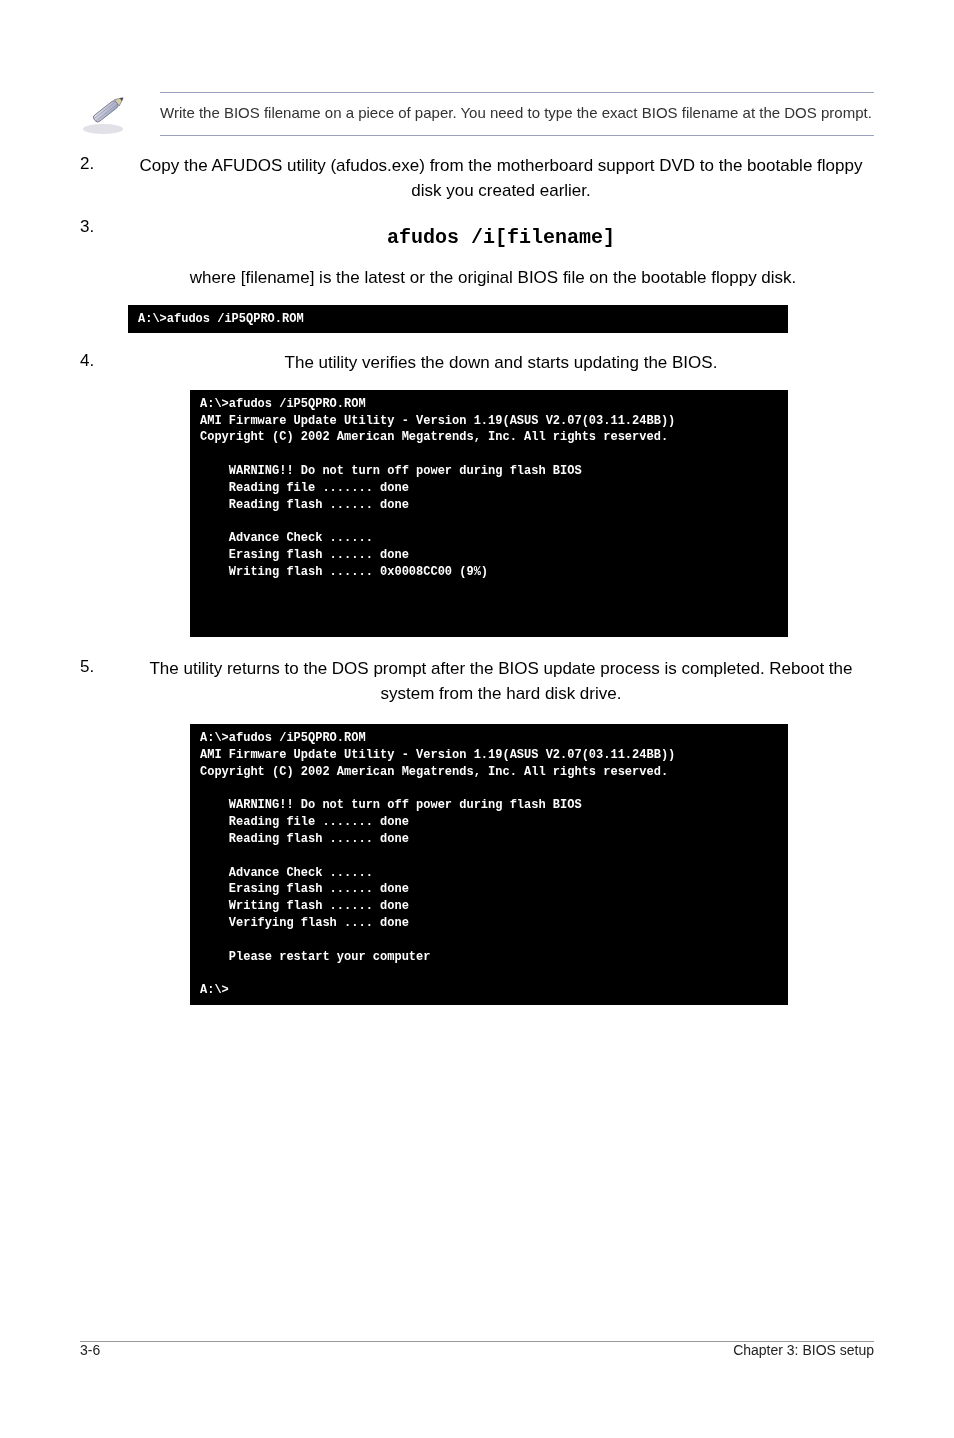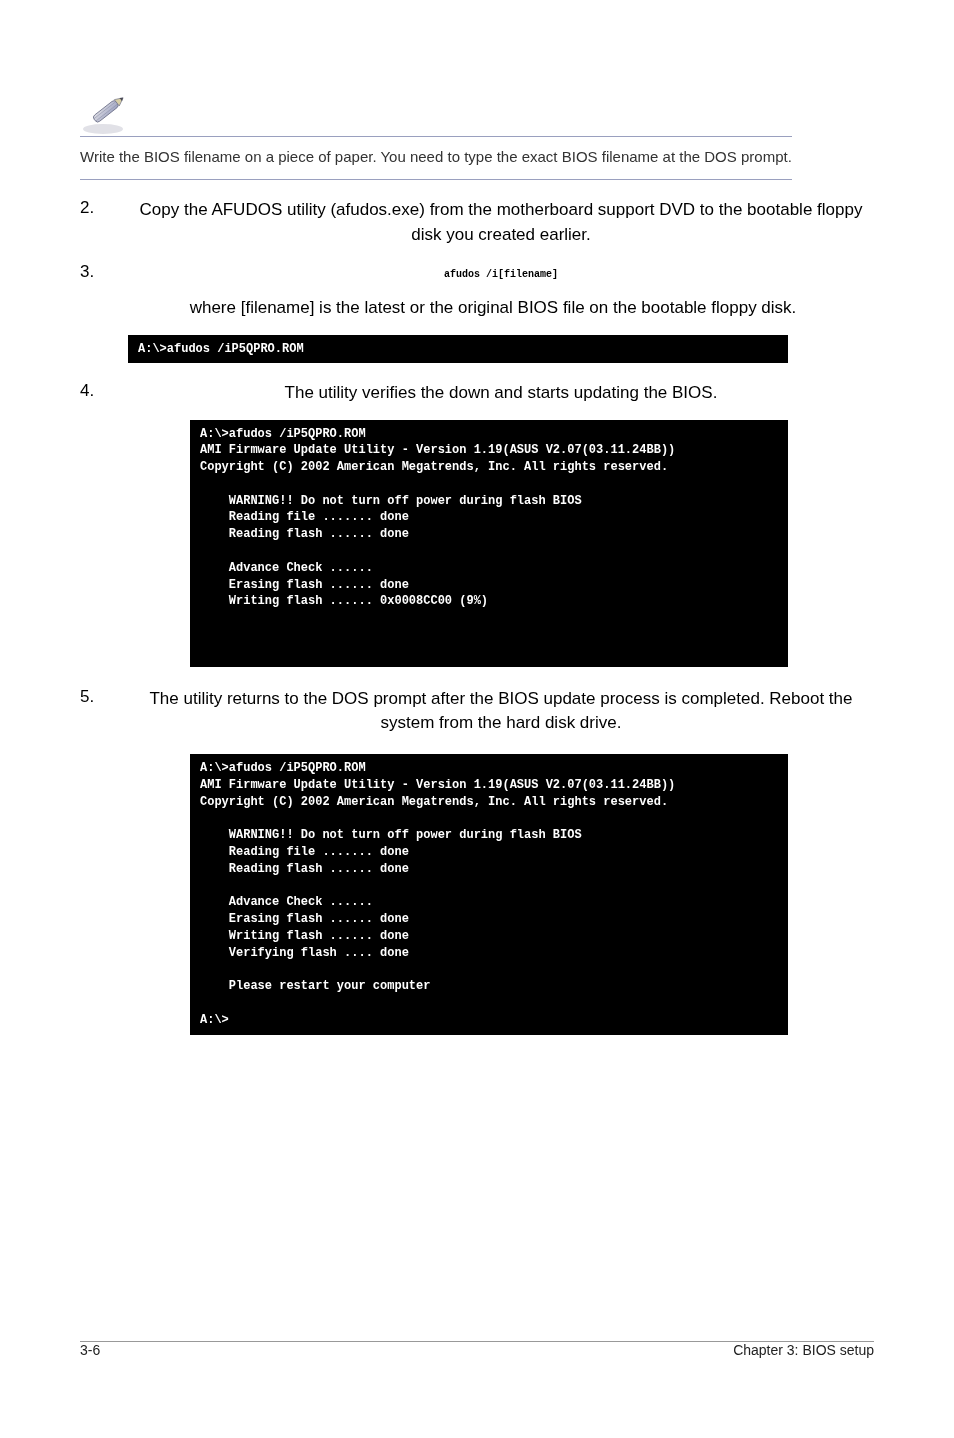--- a/index.html
+++ b/index.html
@@ -11,23 +11,22 @@
     width: 954px;
   }
   .page {
     padding: 90px 80px 40px 80px;
     box-sizing: border-box;
     min-height: 1398px;
     position: relative;
   }
   .note-row {
     display: flex;
-    align-items: flex-start;
+    align-items: flex-end;
     margin-bottom: 18px;
-    flex-direction: column;
   }
   .note-icon-wrap {
     width: 80px;
     flex-shrink: 0;
     display: flex;
     justify-content: flex-start;
     align-items: flex-start;
   }
   .note-text {
     flex: 1;
@@ -59,21 +58,21 @@
   .step-body {
     flex: 1;
     font-size: 17px;
     line-height: 1.45;
     color: #000;
     text-align: center;
   }
   .mono-cmd {
     font-family: "Courier New", Courier, monospace;
     font-weight: bold;
-    font-size: 10px;
+    font-size: 20px;
     margin-top: 6px;
   }
   .step-after {
     margin-left: 32px;
     font-size: 17px;
     line-height: 1.45;
     margin-bottom: 14px;
     text-align: center;
   }
   .terminal-narrow {

